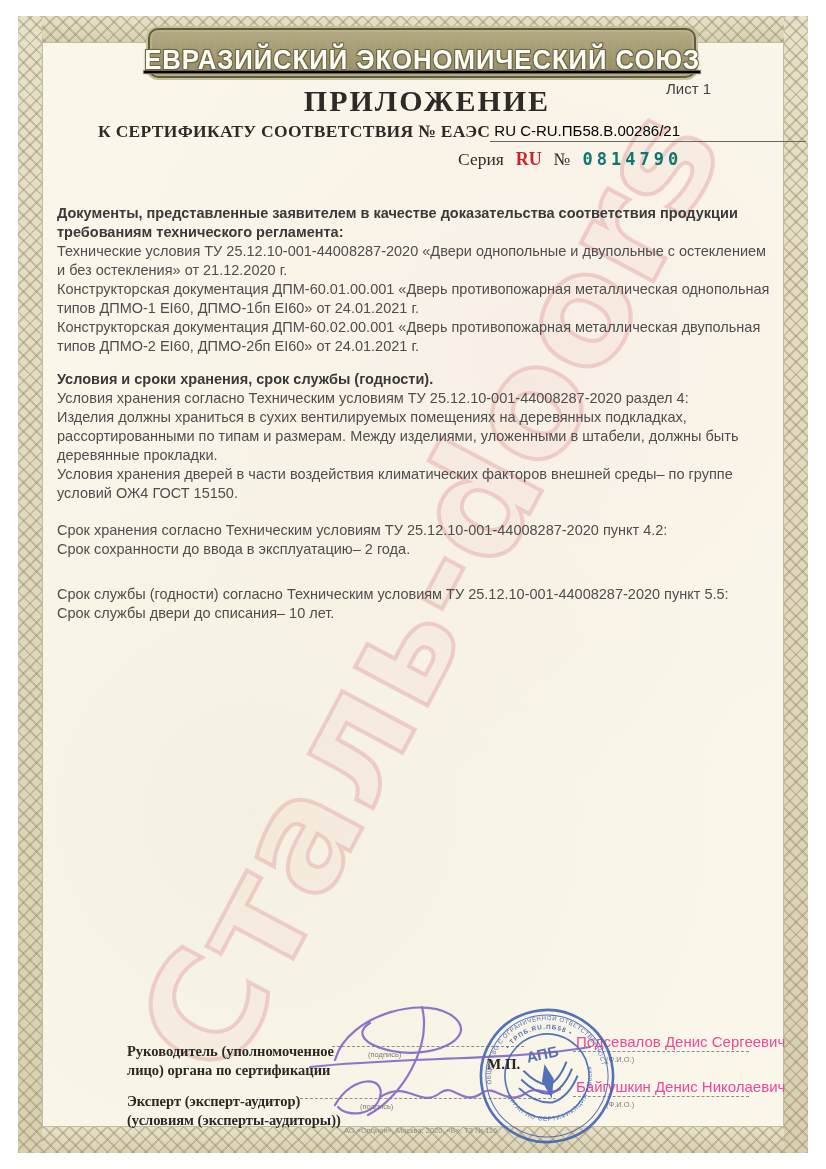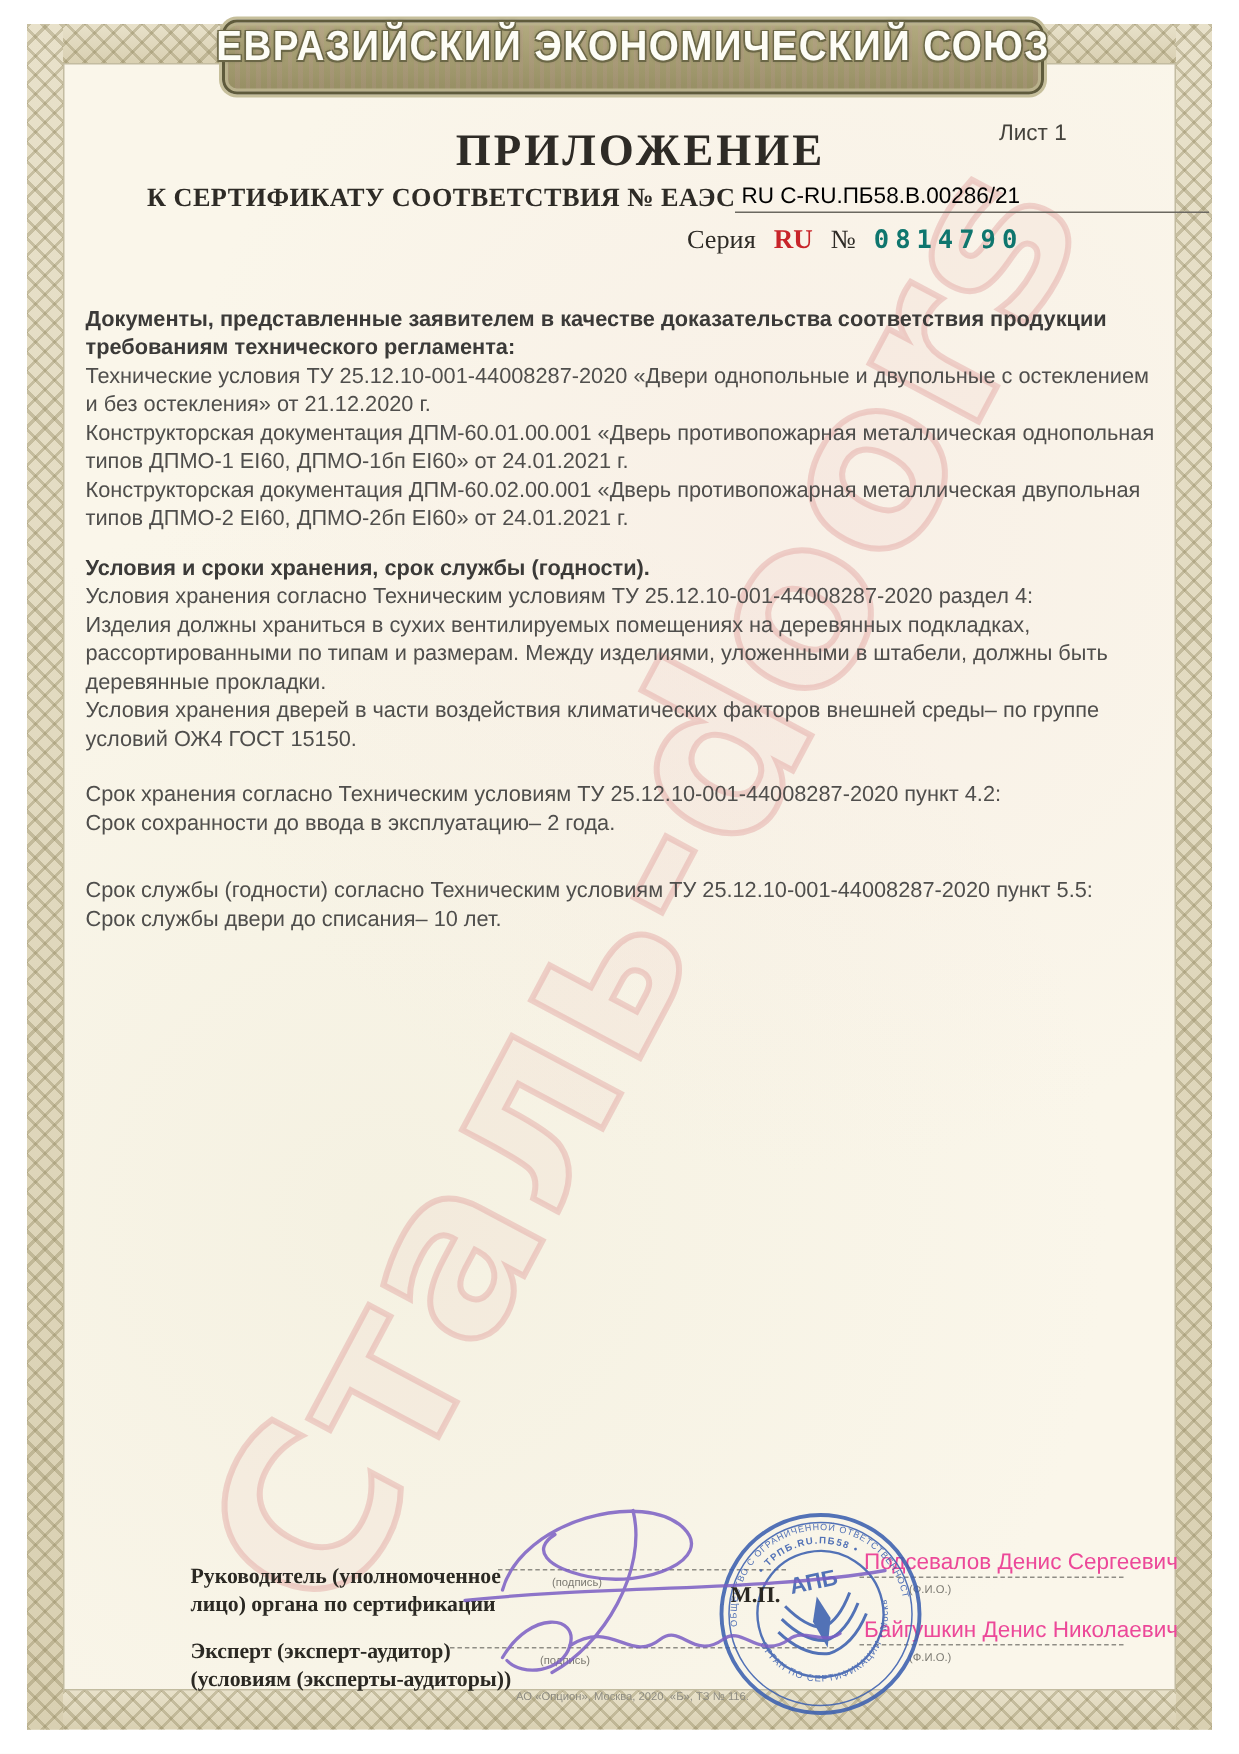--- a/index.html
+++ b/index.html
@@ -20,27 +20,27 @@
       repeating-linear-gradient(-45deg, rgba(146,136,96,.38) 0 2px, transparent 2px 9px),
       linear-gradient(180deg,#e8e1ca,#d9d0b2);}
   .b-top{left:18px;top:16px;right:18px;height:26px;}
   .b-bottom{left:18px;bottom:16px;right:18px;height:26px;}
   .b-left{left:18px;top:16px;bottom:16px;width:24px;}
   .b-right{right:18px;top:16px;bottom:16px;width:24px;}
   .inner-line{position:absolute;left:42px;top:42px;right:42px;bottom:42px;
     border:1px solid rgba(150,140,100,.55);pointer-events:none;}
   
   .banner{
-    position:absolute;left:148px;top:13px;width:544px;height:46px;
+    position:absolute;left:148px;top:28px;width:544px;height:46px;
     background:
       repeating-linear-gradient(90deg, rgba(196,150,160,.18) 0 3px, transparent 3px 7px),
       linear-gradient(180deg,#b3ab80,#968e63);
     border:2px solid #5f5b3c;border-radius:10px;
     box-shadow:0 0 0 2px #c6bf9b, inset 0 0 0 2px #b9b18c;
-    display:flex;align-items:flex-start;justify-content:center;
+    display:flex;align-items:flex-end;justify-content:center;text-decoration:underline;
   }
   .banner-text{
     color:#fdfdf6;font-weight:800;font-size:28px;letter-spacing:1px;
     transform:scaleX(.92);white-space:nowrap;
     text-shadow:1px 1px 0 #6b6747,-1px -1px 0 #6b6747,1px -1px 0 #6b6747,-1px 1px 0 #6b6747,0 0 3px #6b6747;
     font-family:"Liberation Sans",sans-serif;
   }
   
   .sheet{position:absolute;left:666px;top:80px;font-size:15px;color:#44423c;}
   .title{

